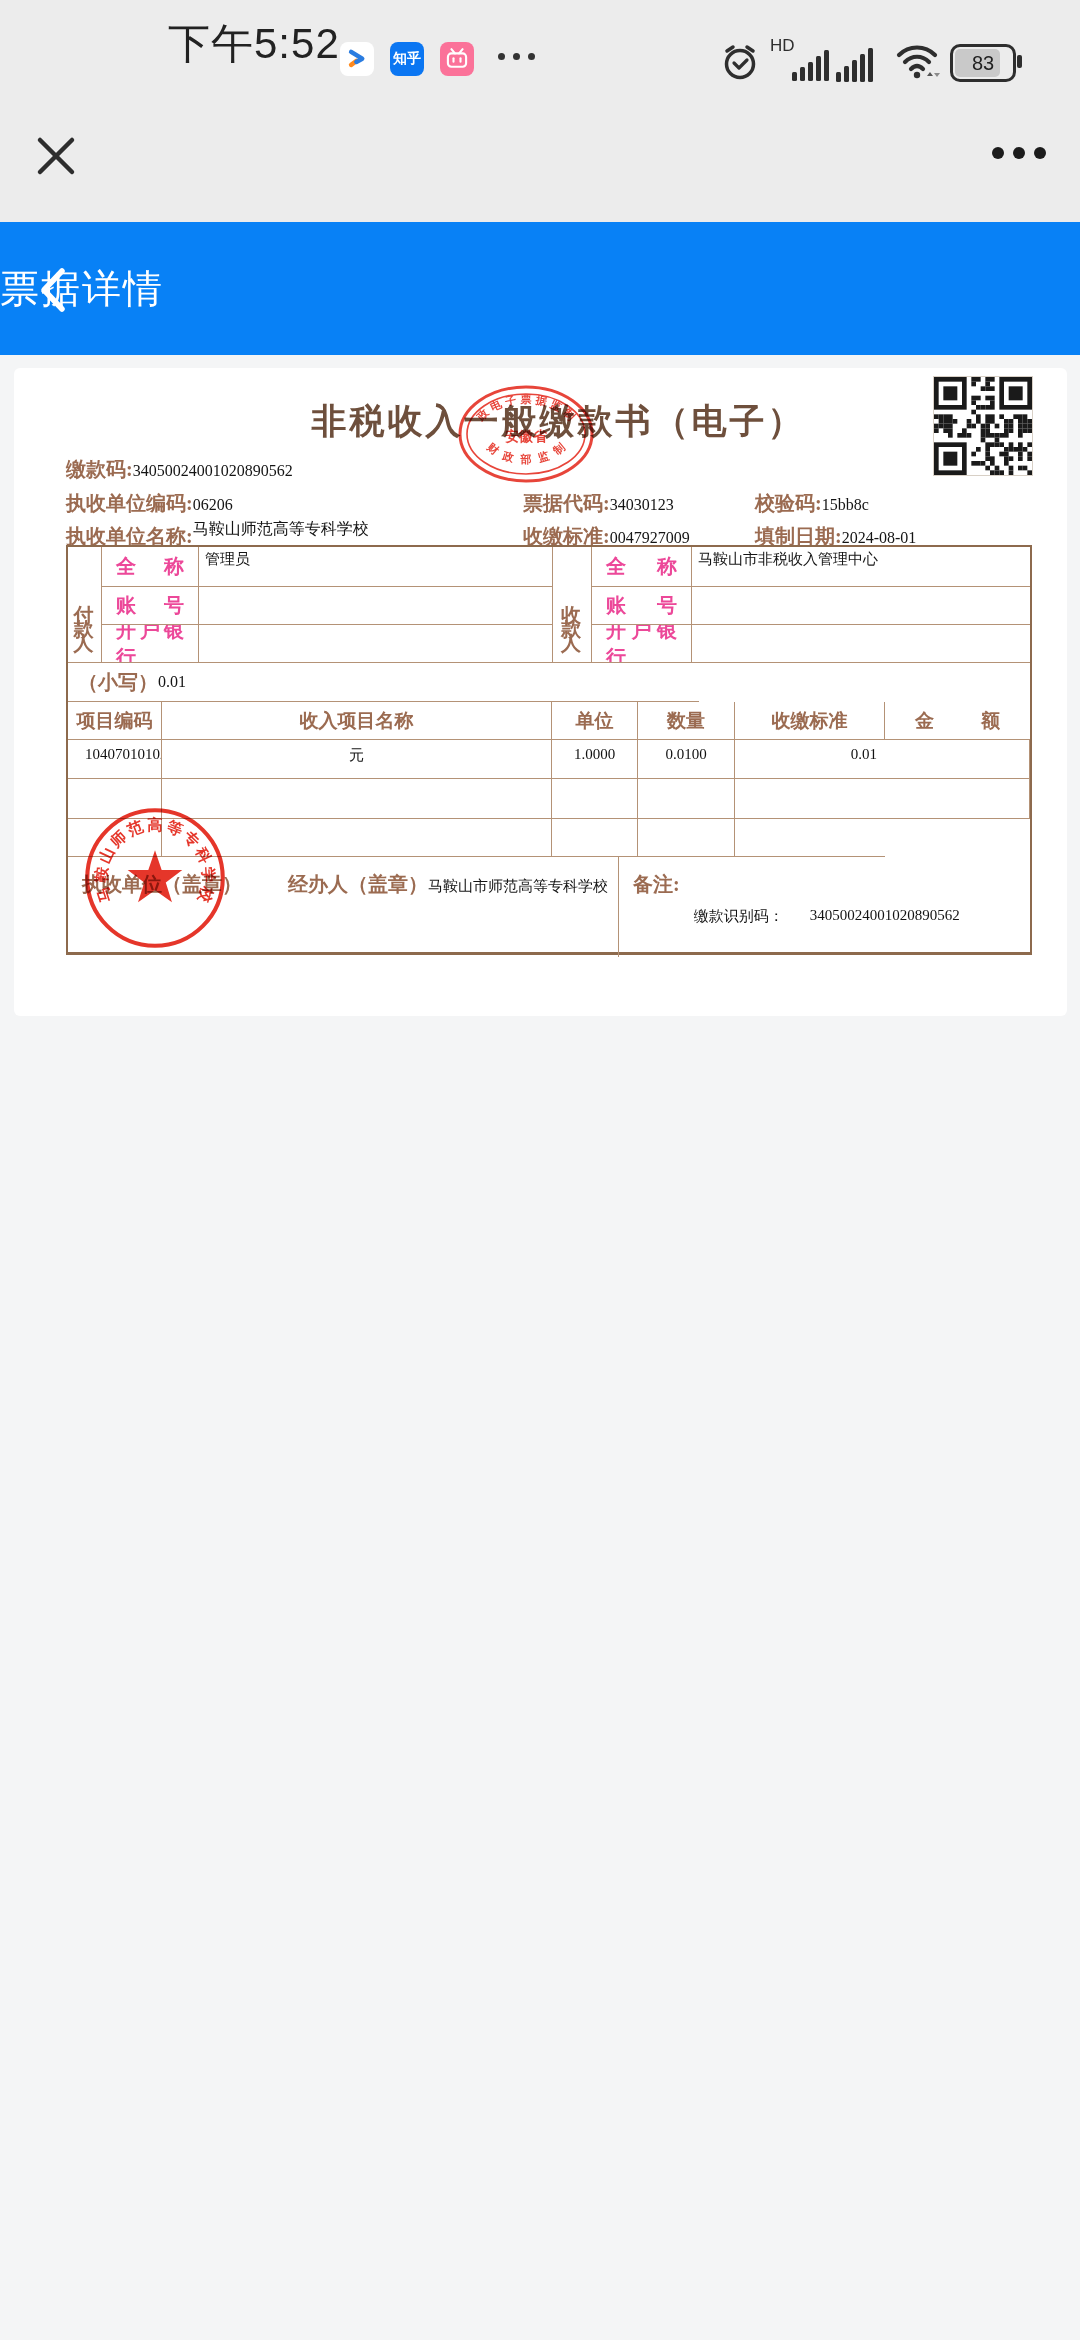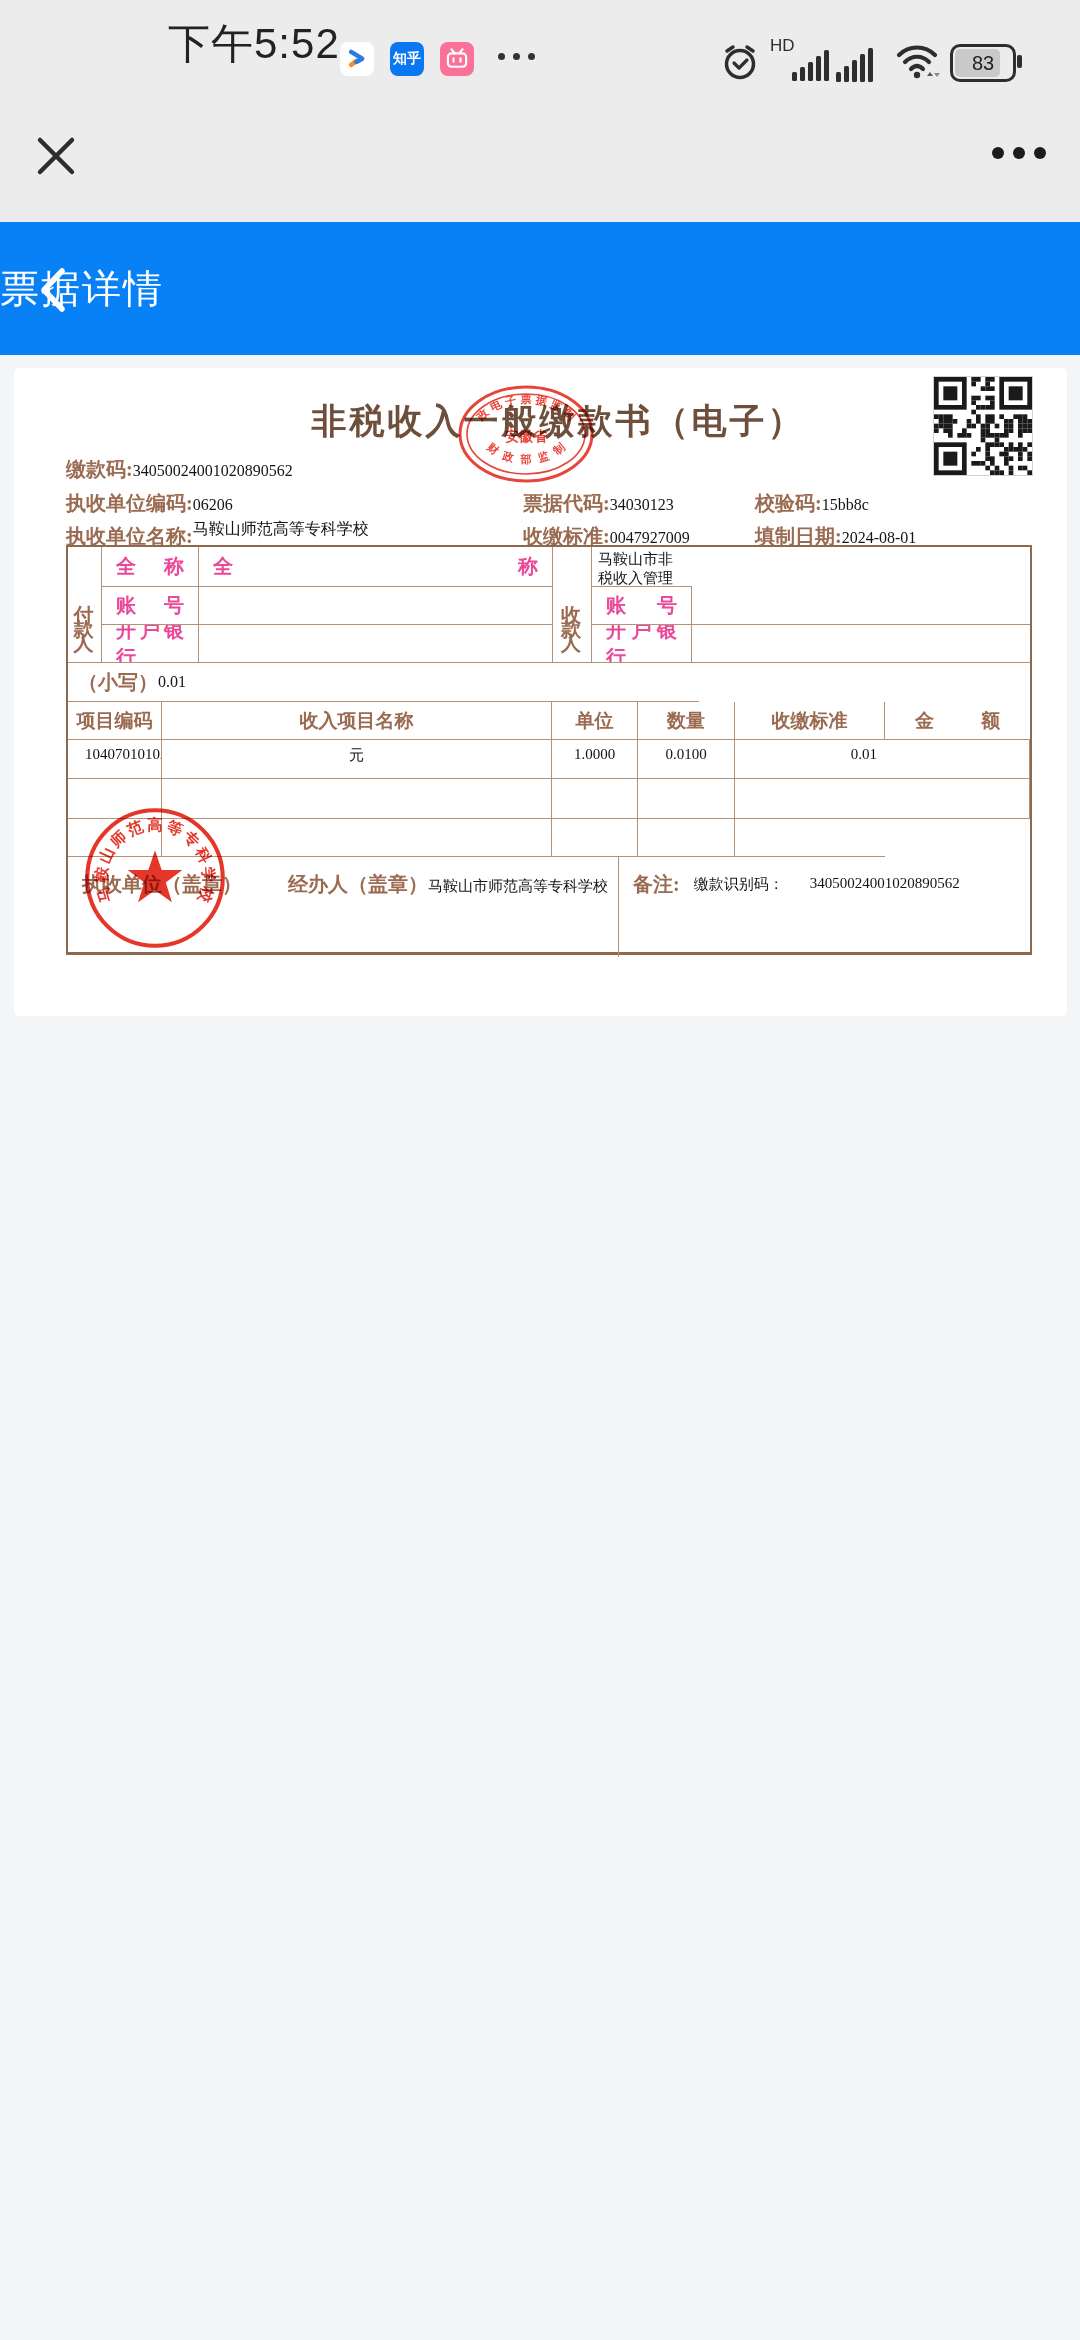--- a/index.html
+++ b/index.html
@@ -64,21 +64,21 @@
   .secB{grid-template-columns:631px 1fr;grid-template-rows:39px;}
   .bcell{display:flex;align-items:center;font-size:20px;}
   .secC{grid-template-columns:94px 390px 86px 97px 150px 1fr;grid-template-rows:38px 39px 40px 38px;}
   .hcell{display:flex;align-items:center;justify-content:center;font-size:19px;color:#9b6b51;font-weight:600;}
   .hjust{justify-content:stretch;}
   .hjust span{width:100%;padding:0 30px;text-align:justify;text-align-last:justify;}
   .dcell{display:flex;align-items:flex-start;padding-top:6px;font-size:15px;}
   .tcenter{justify-content:center;} .tright{justify-content:flex-end;padding-right:8px;} .tleft{padding-left:17px;}
   .secD{grid-template-columns:551px 1fr;grid-template-rows:100px;}
   .fcell{padding:14px 10px 0 14px;font-size:20px;display:flex;align-items:flex-start;}
-  .fcell .val{font-size:15px;padding-top:4px;}
+  .fcell .val{font-size:15px;padding-top:4px;margin-top:32px;}
   .pushright{margin-left:auto;white-space:nowrap;}
   .remark .val{margin-left:14px;}
   .remark .num{margin-left:26px;}
   
   .stamp{position:absolute;mix-blend-mode:multiply;opacity:.85;}
   .oval-stamp{left:430px;top:7px;}
   .seal-stamp{left:64px;top:433px;opacity:.92;}
 </style>
 </head>
 <body>
@@ -334,20 +334,21 @@
     <span class="lbl">填制日期</span><span class="lbl">:</span><span class="val">2024-08-01</span>
   </div>
 
   <div class="rt">
 
     <div class="sec secA">
       <div class="c side">付款人</div>
       <div class="c klabel">
           <span>全称</span>
         </div>
+      <div class="c vcell">管理员</div>
       <div class="c side" style="grid-column:4;">收款人</div>
       <div class="c klabel">
           <span>全称</span>
         </div>
       <div class="c vcell nr">马鞍山市非税收入管理中心</div>
 
       <div class="c klabel" style="grid-column:2;">
           <span>账号</span>
         </div>
       <div class="c vcell"></div>

